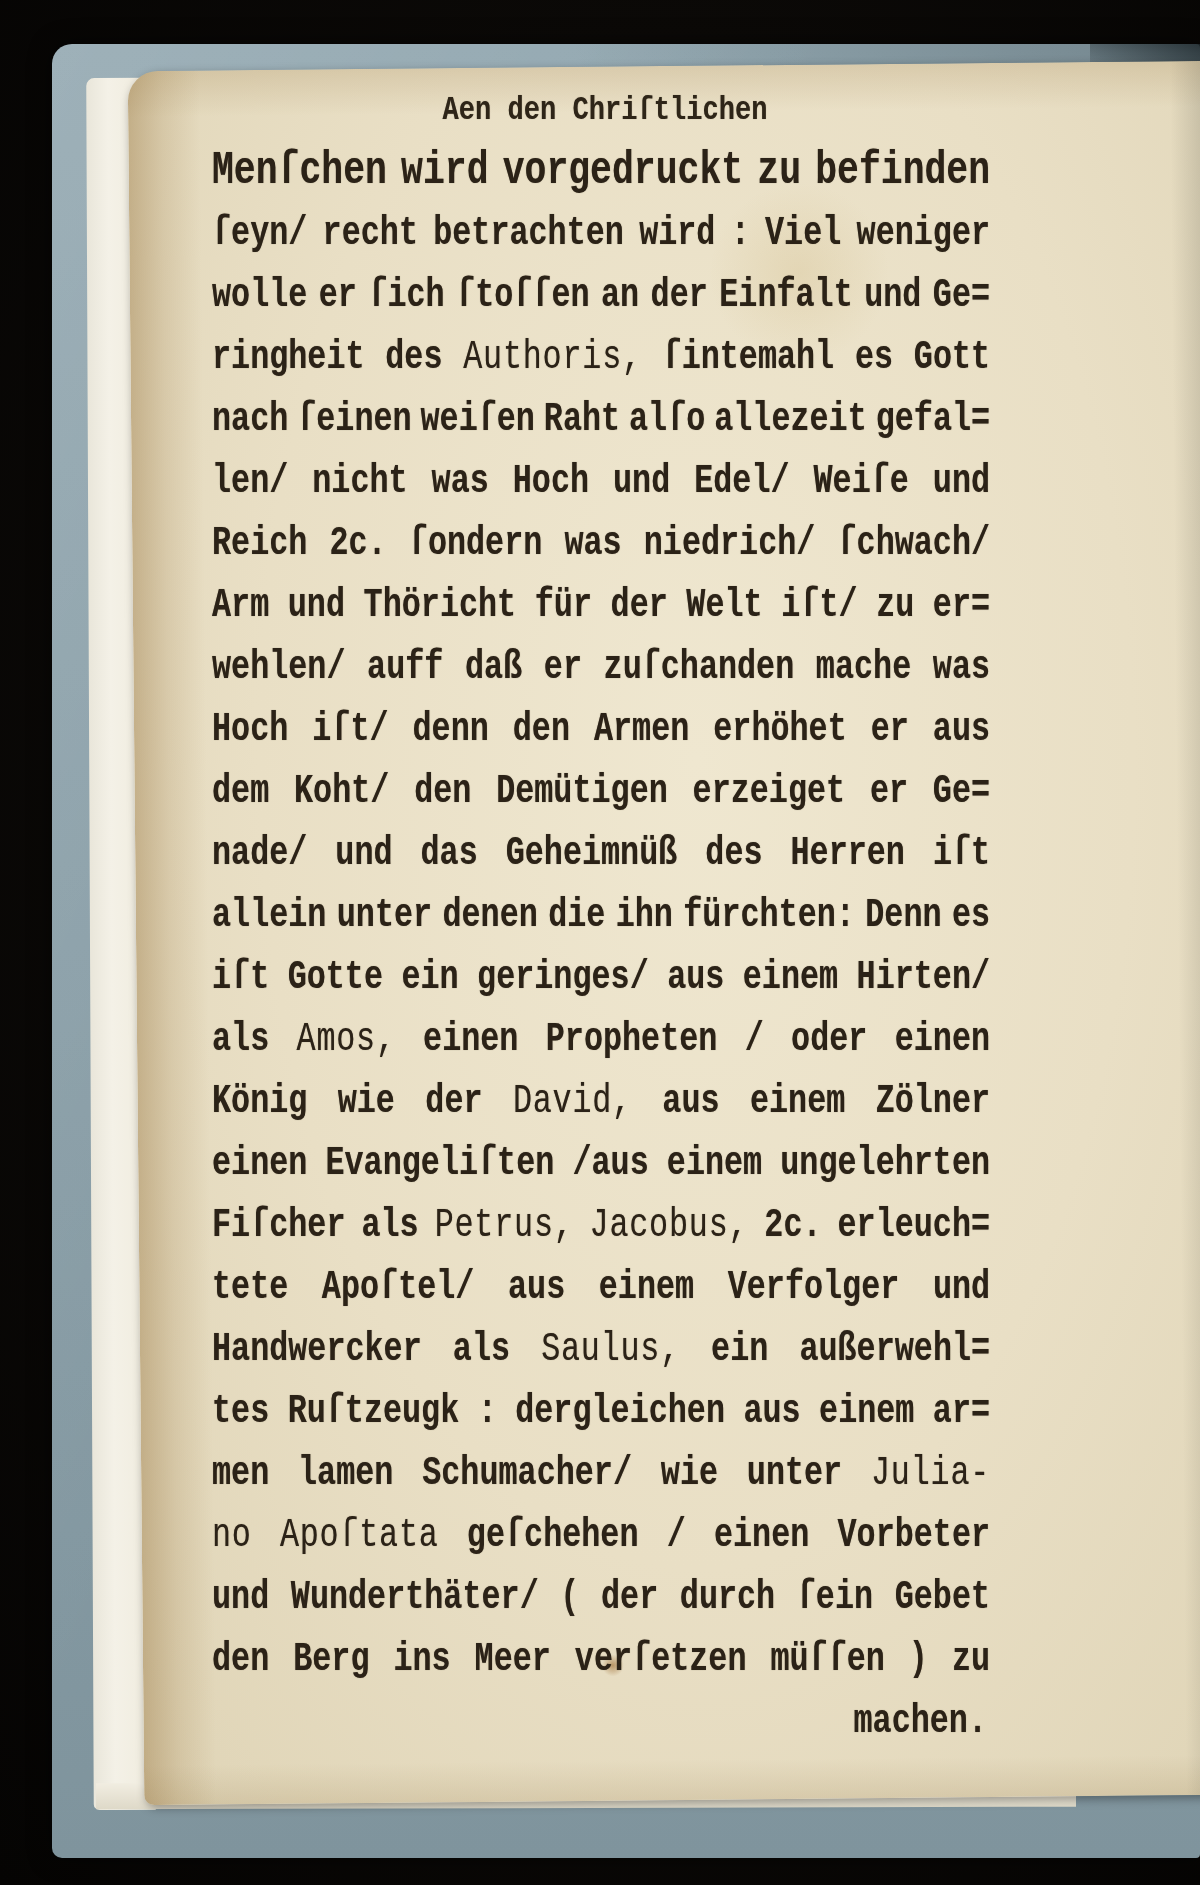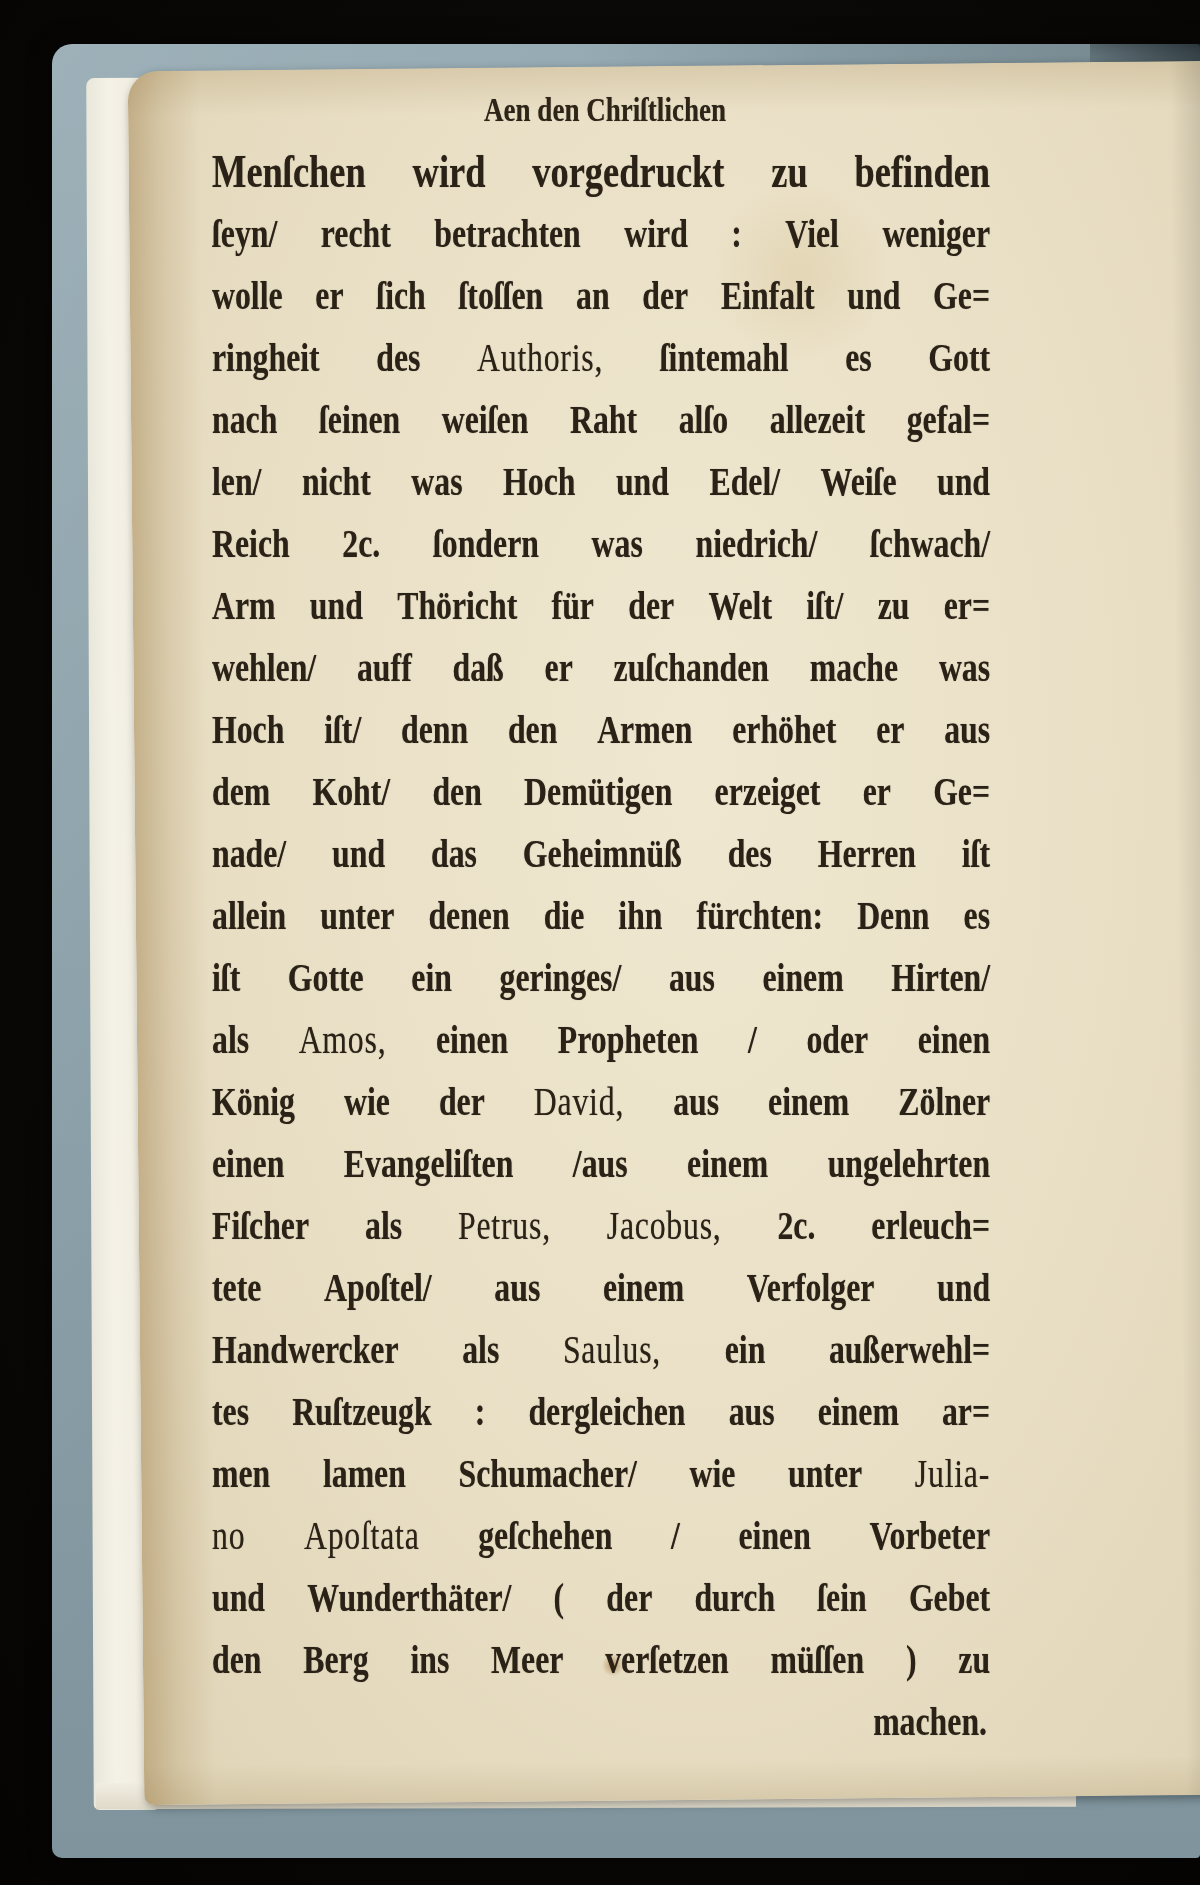--- a/index.html
+++ b/index.html
@@ -1,20 +1,20 @@
 <!DOCTYPE html>
 <html><head>
 <meta charset="utf-8">
 <style>
   html,body{margin:0;padding:0;background:#000;}
   #stage{
     position:relative;width:1200px;height:1885px;overflow:hidden;
     background:
       radial-gradient(ellipse at 55% 45%, #151310 0%, #0b0907 55%, #050403 100%);
-    font-family:Liberation Serif, serif;
+    font-family:Liberation Mono, monospace;
   }
   
   .cover{
     position:absolute;left:52px;top:44px;width:1148px;height:1814px;
     background:
       linear-gradient(115deg, rgba(255,255,255,0.10), rgba(0,0,0,0) 40%),
       linear-gradient(250deg, rgba(20,30,34,0.25), rgba(0,0,0,0) 35%),
       linear-gradient(180deg,#93a8b1 0%, #8ba0a9 45%, #7f949d 100%);
     border-radius:20px 4px 4px 10px;
     box-shadow:0 0 22px rgba(0,0,0,0.55);

